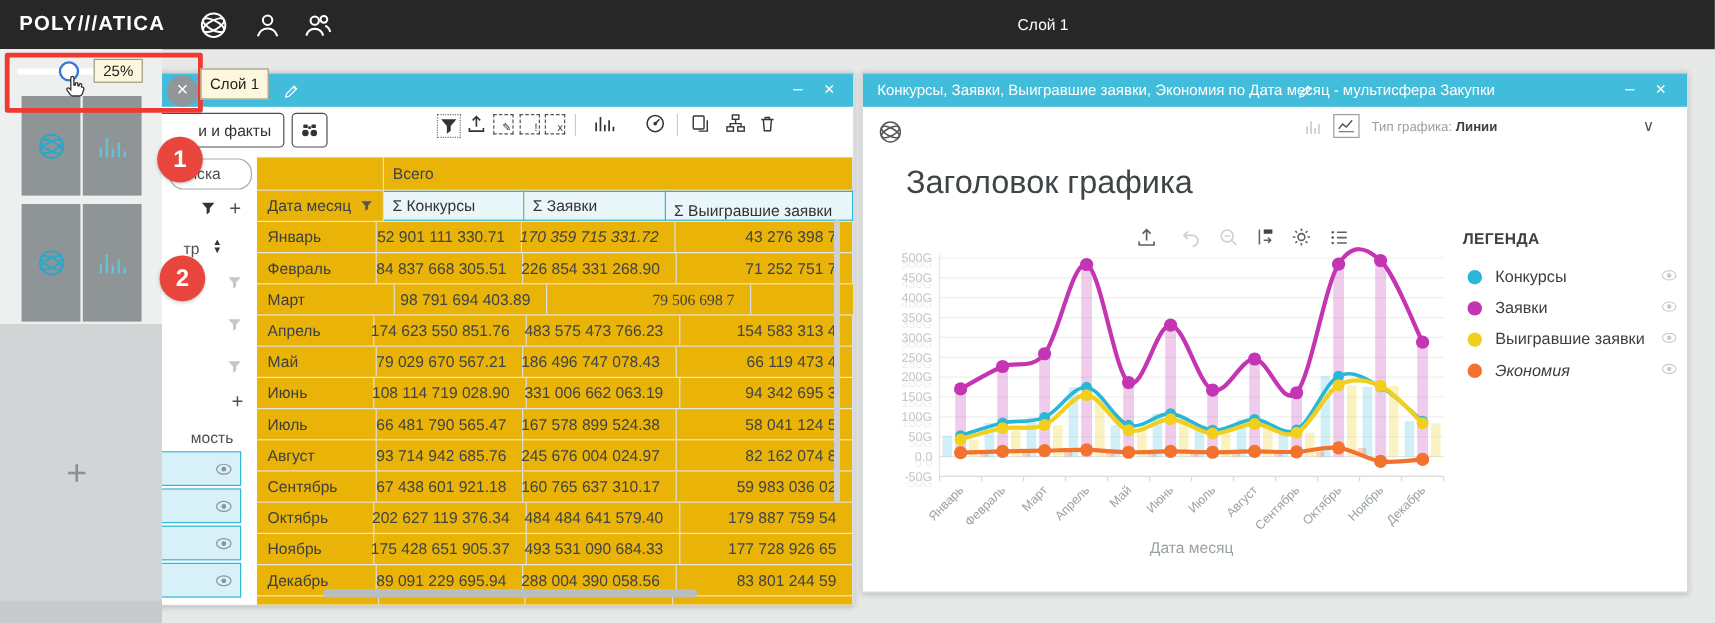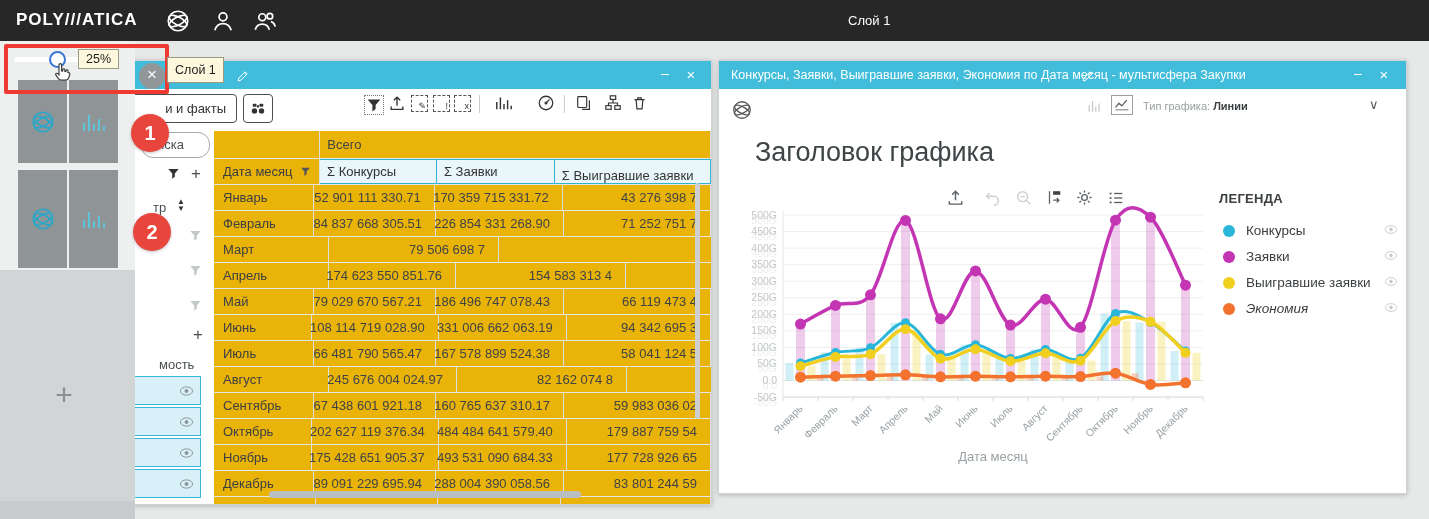--- a/index.html
+++ b/index.html
@@ -263,36 +263,38 @@
           <div class="cell facthead" style="width: 128px; padding-left: 7px;">
             <span>Σ Заявки</span>
           </div>
           <div class="cell facthead" style="width: 170px; padding-left: 7px; align-items: flex-end;">
             <span>Σ Выигравшие заявки</span>
           </div>
         </div>
         <div class="trowd" style="height: 25px;">
           <div class="cell c-month" style="width: 115px;">Январь</div>
           <div class="cell c-num" style="width: 127px;">52 901 111 330.71</div>
-          <div class="cell c-num" style="width: 128px;">170 359 715 331.72</div>
+          <div class="cell c-num" style="width: 128px; font-style: italic;">170 359 715 331.72</div>
           <div class="cell c-num" style="width: 170px;">43 276 398 7</div>
         </div>
         <div class="trowd" style="height: 25px;">
           <div class="cell c-month" style="width: 115px;">Февраль</div>
           <div class="cell c-num" style="width: 127px;">84 837 668 305.51</div>
           <div class="cell c-num" style="width: 128px;">226 854 331 268.90</div>
           <div class="cell c-num" style="width: 170px;">71 252 751 7</div>
         </div>
         <div class="trowd" style="height: 25px;">
           <div class="cell c-month" style="width: 115px;">Март</div>
-          <div class="cell c-num" style="width: 170px;">79 506 698 7</div>
+          <div class="cell c-num" style="width: 127px;">98 791 694 403.89</div>
+          <div class="cell c-num" style="width: 170px; font-family: Liberation Serif, serif;">79 506 698 7</div>
         </div>
         <div class="trowd" style="height: 25px;">
           <div class="cell c-month" style="width: 115px;">Апрель</div>
           <div class="cell c-num" style="width: 127px;">174 623 550 851.76</div>
+          <div class="cell c-num" style="width: 128px;">483 575 473 766.23</div>
           <div class="cell c-num" style="width: 170px;">154 583 313 4</div>
         </div>
         <div class="trowd" style="height: 25px;">
           <div class="cell c-month" style="width: 115px;">Май</div>
           <div class="cell c-num" style="width: 127px;">79 029 670 567.21</div>
           <div class="cell c-num" style="width: 128px;">186 496 747 078.43</div>
           <div class="cell c-num" style="width: 170px;">66 119 473 4</div>
         </div>
         <div class="trowd" style="height: 25px;">
           <div class="cell c-month" style="width: 115px;">Июнь</div>
@@ -301,20 +303,21 @@
           <div class="cell c-num" style="width: 170px;">94 342 695 3</div>
         </div>
         <div class="trowd" style="height: 25px;">
           <div class="cell c-month" style="width: 115px;">Июль</div>
           <div class="cell c-num" style="width: 127px;">66 481 790 565.47</div>
           <div class="cell c-num" style="width: 128px;">167 578 899 524.38</div>
           <div class="cell c-num" style="width: 170px;">58 041 124 5</div>
         </div>
         <div class="trowd" style="height: 25px;">
           <div class="cell c-month" style="width: 115px;">Август</div>
+          <div class="cell c-num" style="width: 127px;">93 714 942 685.76</div>
           <div class="cell c-num" style="width: 128px;">245 676 004 024.97</div>
           <div class="cell c-num" style="width: 170px;">82 162 074 8</div>
         </div>
         <div class="trowd" style="height: 25px;">
           <div class="cell c-month" style="width: 115px;">Сентябрь</div>
           <div class="cell c-num" style="width: 127px;">67 438 601 921.18</div>
           <div class="cell c-num" style="width: 128px;">160 765 637 310.17</div>
           <div class="cell c-num" style="width: 170px;">59 983 036 02</div>
         </div>
         <div class="trowd" style="height: 25px;">

